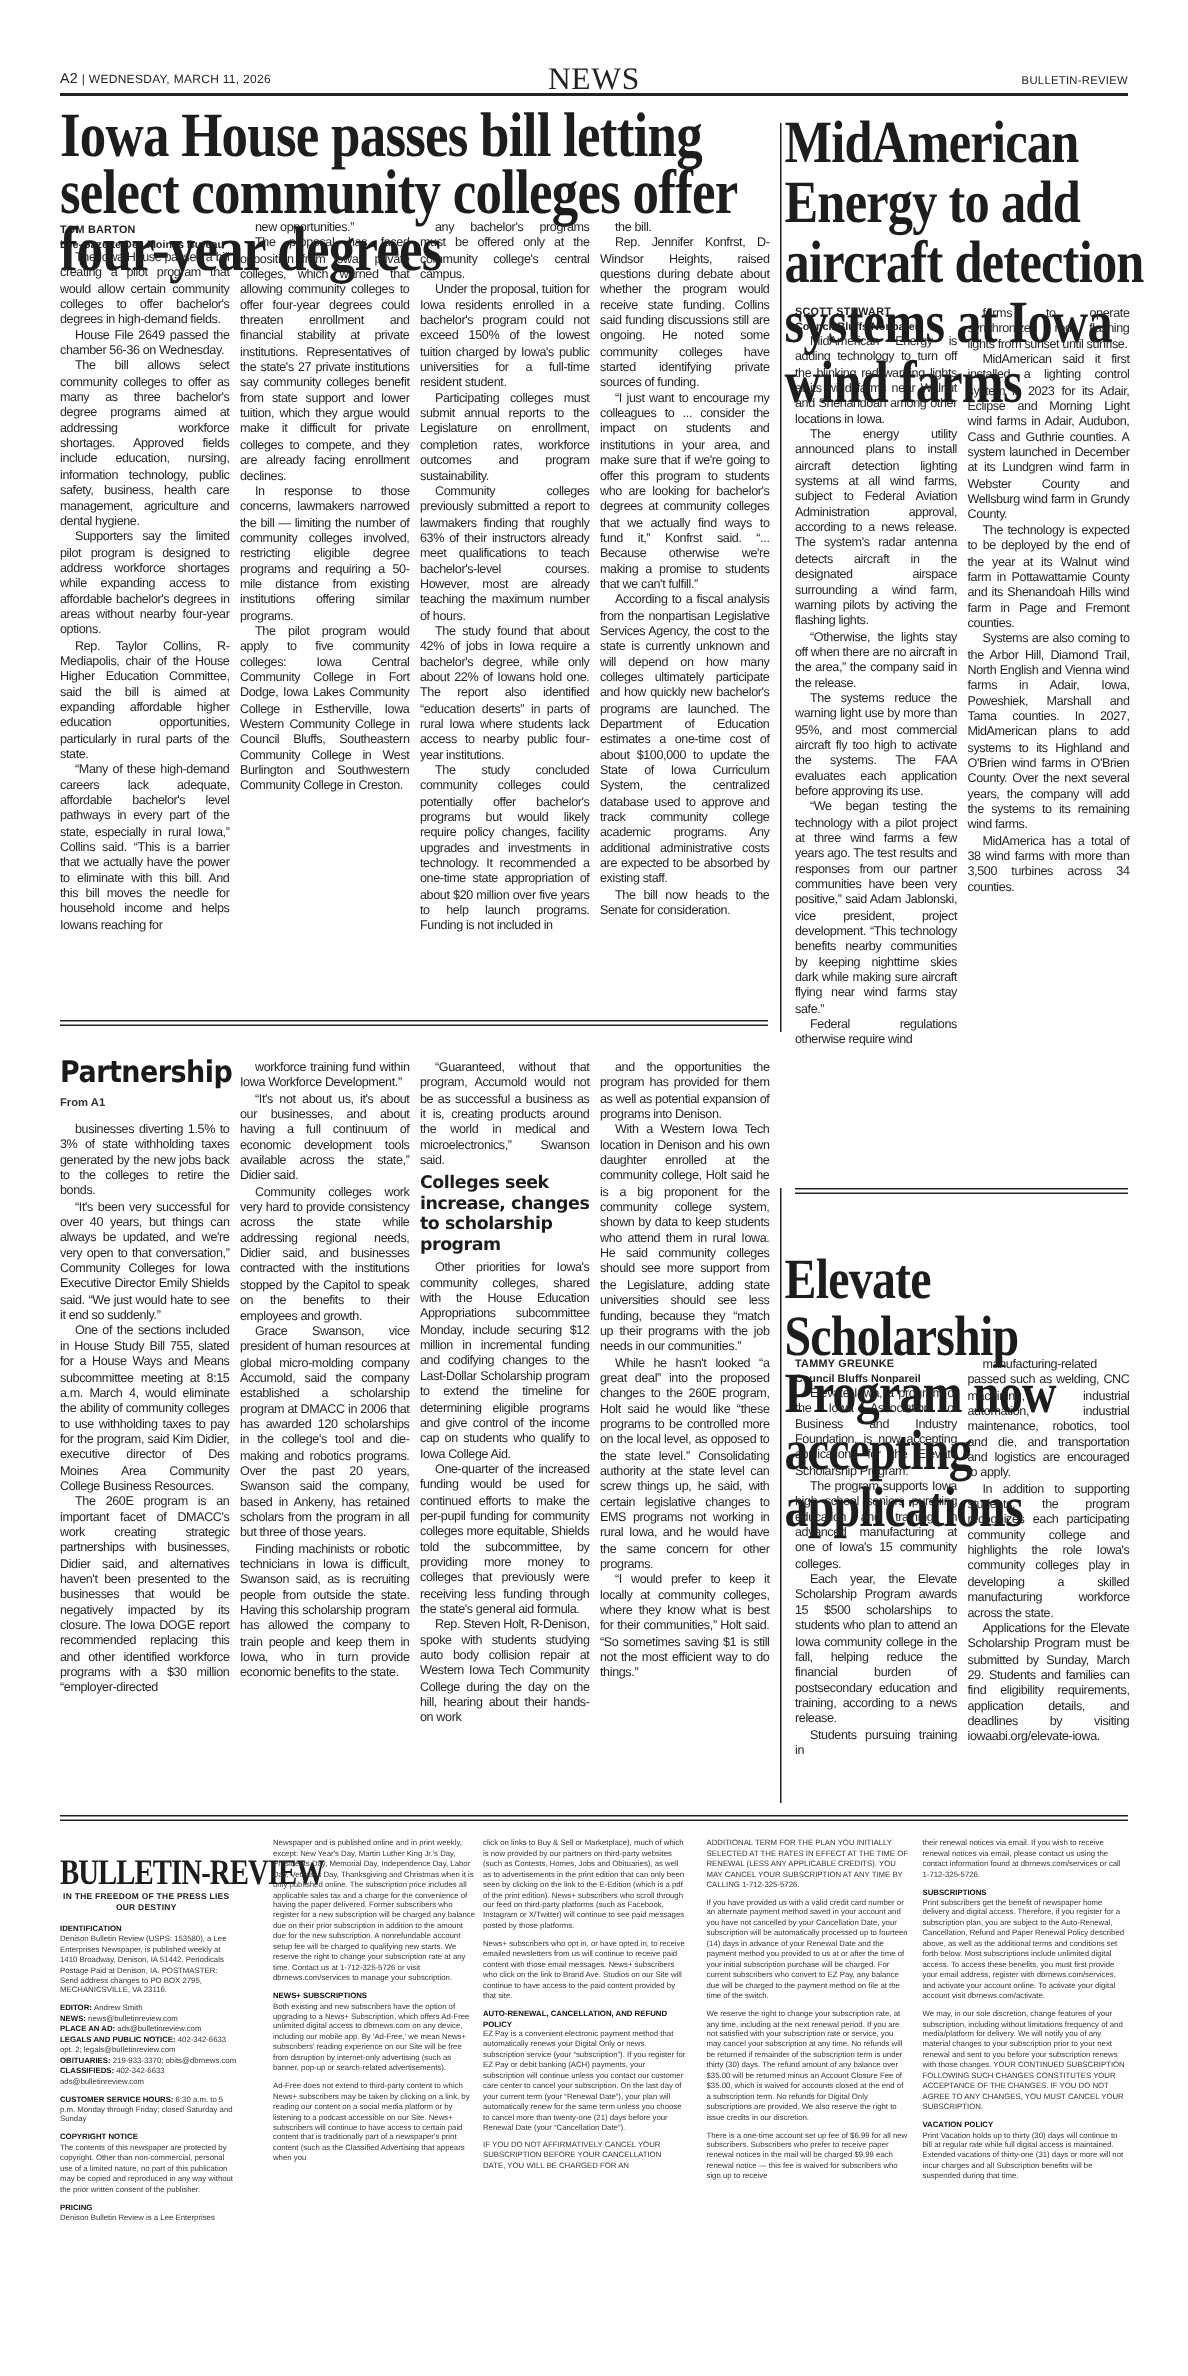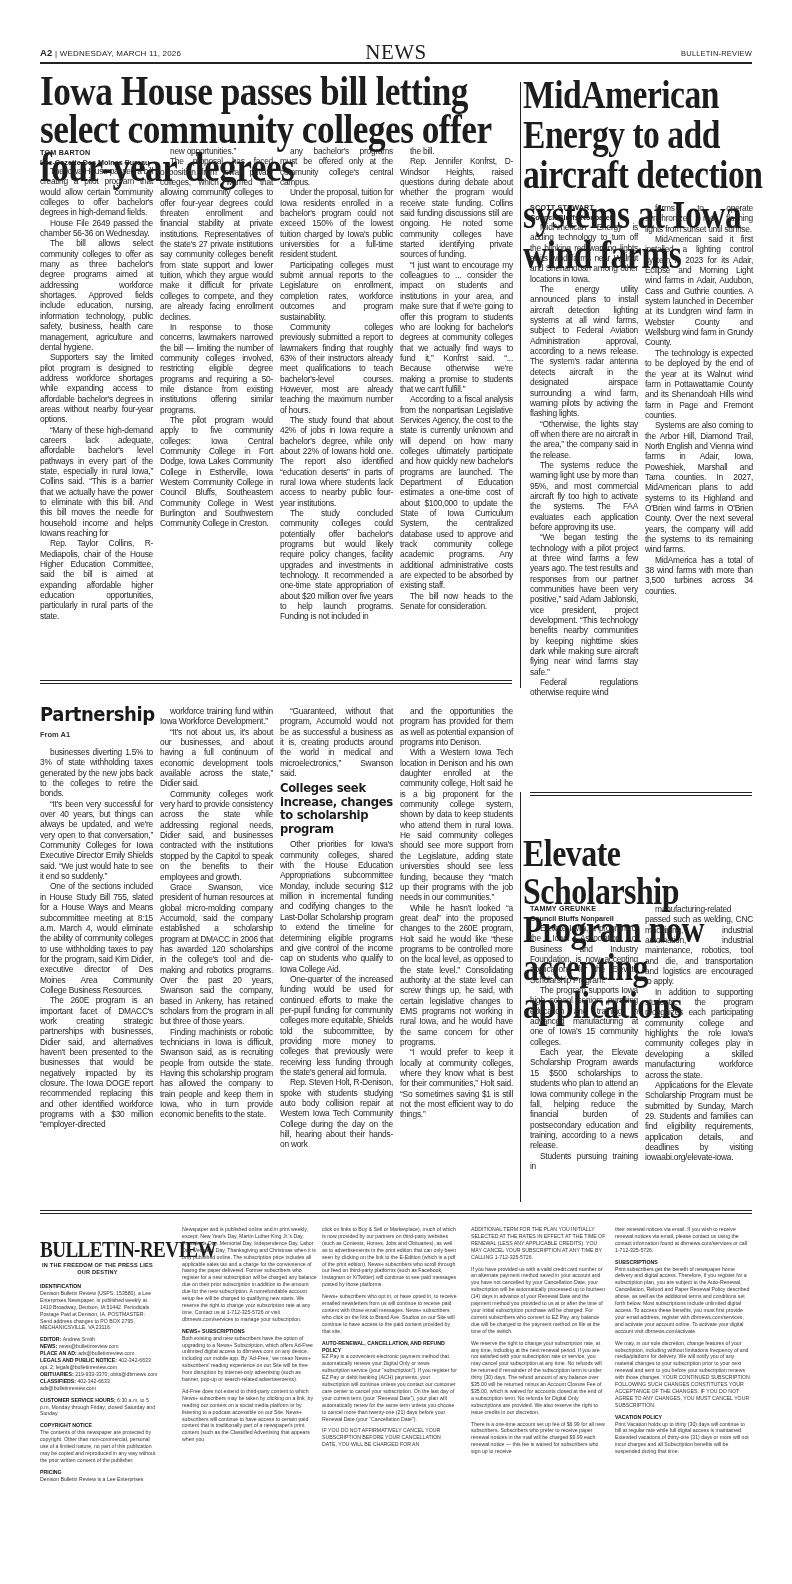--- a/index.html
+++ b/index.html
@@ -1,21 +1,21 @@
 <!DOCTYPE html>
 <html><head>
 <meta charset="utf-8">
 <style>
   *{box-sizing:border-box;margin:0;padding:0;}
   html,body{width:792px;height:1584px;background:#fff;overflow:hidden;}
   body{position:relative;font-family:"DejaVu Serif",serif;color:#1a1a1a;}
   .abs{position:absolute;}
   
   .folio{left:40px;top:47px;font-family:"Liberation Sans",sans-serif;font-size:8px;color:#222;letter-spacing:.2px;}
-  .folio b{font-size:9.5px;font-weight:700;}
+  .folio b{font-size:9.5px;font-weight:400;}
   .section{left:0;width:792px;top:40px;text-align:center;font-family:"Liberation Serif",serif;font-size:21px;letter-spacing:.5px;color:#222;}
   .brand-right{right:40px;top:49px;font-family:"Liberation Sans",sans-serif;font-size:7.5px;color:#222;letter-spacing:.2px;}
   .hrule{left:40px;width:712px;top:62px;height:1.5px;background:#222;}
   
   .head{font-family:"Liberation Serif",serif;font-weight:700;color:#1d1d1d;letter-spacing:-.6px;transform:scaleX(.84);transform-origin:left top;}
   .h-main{left:40px;top:72px;width:560px;font-size:42px;line-height:38px;}
   .h-mid{left:523px;top:75px;width:300px;font-size:40px;line-height:40px;}
   .h-elev{left:523px;top:834px;width:300px;font-size:38px;line-height:38px;}
   .h-part{left:40px;top:702px;font-family:"DejaVu Sans",sans-serif;font-size:20px;font-weight:700;letter-spacing:-.4px;transform:scaleX(.9);transform-origin:left top;}
   .vrule{width:1px;background:#222;}
@@ -52,22 +52,22 @@
 <h1 class="abs head h-main">Iowa House passes bill letting select community colleges offer four-year degrees</h1>
 <div class="abs byline" style="left:40px;top:148px;width:110px;">
   <div class="n">TOM BARTON</div>
   <div class="o">Lee-Gazette Des Moines Bureau</div>
 </div>
 <div class="abs col" style="left:40px;top:166px;width:113px;">
     <p>The Iowa House passed a bill creating a pilot program that would allow certain community colleges to offer bachelor's degrees in high-demand fields.</p>
     <p>House File 2649 passed the chamber 56-36 on Wednesday.</p>
     <p>The bill allows select community colleges to offer as many as three bachelor's degree programs aimed at addressing workforce shortages. Approved fields include education, nursing, information technology, public safety, business, health care management, agriculture and dental hygiene.</p>
     <p>Supporters say the limited pilot program is designed to address workforce shortages while expanding access to affordable bachelor's degrees in areas without nearby four-year options.</p>
+    <p>Rep. Taylor Collins, R-Mediapolis, chair of the House Higher Education Committee, said the bill is aimed at expanding affordable higher education opportunities, particularly in rural parts of the state.</p>
     <p>“Many of these high-demand careers lack adequate, affordable bachelor's level pathways in every part of the state, especially in rural Iowa,” Collins said. “This is a barrier that we actually have the power to eliminate with this bill. And this bill moves the needle for household income and helps Iowans reaching for</p>
-    <p>Rep. Taylor Collins, R-Mediapolis, chair of the House Higher Education Committee, said the bill is aimed at expanding affordable higher education opportunities, particularly in rural parts of the state.</p>
   </div>
 <div class="abs col" style="left:160px;top:146px;width:113px;">
     <p>new opportunities.”</p>
     <p>The proposal has faced opposition from Iowa's private colleges, which warned that allowing community colleges to offer four-year degrees could threaten enrollment and financial stability at private institutions. Representatives of the state's 27 private institutions say community colleges benefit from state support and lower tuition, which they argue would make it difficult for private colleges to compete, and they are already facing enrollment declines.</p>
     <p>In response to those concerns, lawmakers narrowed the bill — limiting the number of community colleges involved, restricting eligible degree programs and requiring a 50-mile distance from existing institutions offering similar programs.</p>
     <p>The pilot program would apply to five community colleges: Iowa Central Community College in Fort Dodge, Iowa Lakes Community College in Estherville, Iowa Western Community College in Council Bluffs, Southeastern Community College in West Burlington and Southwestern Community College in Creston.</p>
   </div>
 <div class="abs col" style="left:280px;top:146px;width:113px;">
     <p>any bachelor's programs must be offered only at the community college's central campus.</p>
     <p>Under the proposal, tuition for Iowa residents enrolled in a bachelor's program could not exceed 150% of the lowest tuition charged by Iowa's public universities for a full-time resident student.</p>

